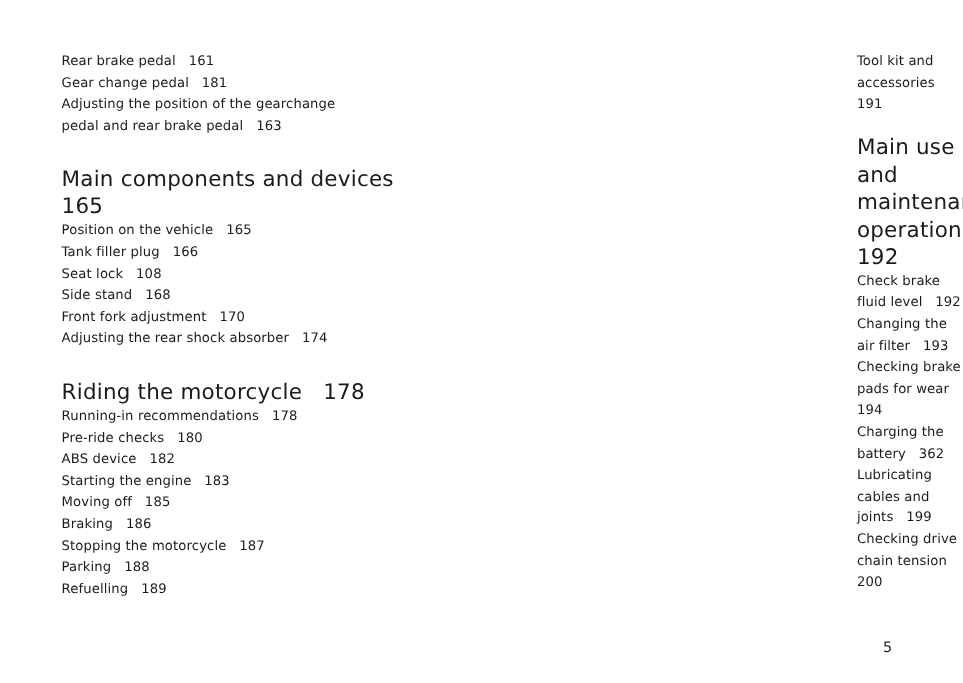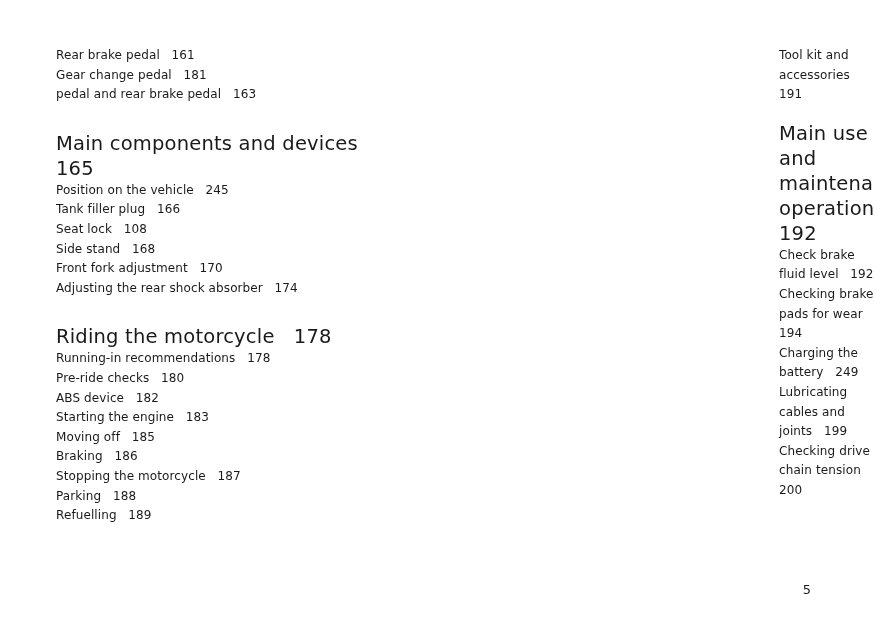--- a/index.html
+++ b/index.html
@@ -65,24 +65,25 @@
   }
 </style>
 </head>
 <body>
 
 <div class="page">
   <div class="columns">
     <div class="col col-left">
         <div class="entry">Rear brake pedal   161</div>
         <div class="entry">Gear change pedal   181</div>
+        <div class="entry">Adjusting the position of the gearchange</div>
         <div class="entry">pedal and rear brake pedal   163</div>
         <div class="gap-lg"></div>
         <div class="heading">Main components and devices   165</div>
-        <div class="entry">Position on the vehicle   245</div>
+        <div class="entry">Position on the vehicle   165</div>
         <div class="entry">Tank filler plug   166</div>
         <div class="entry">Seat lock   108</div>
         <div class="entry">Side stand   168</div>
         <div class="entry">Front fork adjustment   170</div>
         <div class="entry">Adjusting the rear shock absorber   174</div>
         <div class="gap-lg"></div>
         <div class="heading">Riding the motorcycle   178</div>
         <div class="entry">Running-in recommendations   178</div>
         <div class="entry">Pre-ride checks   180</div>
         <div class="entry">ABS device   182</div>
@@ -92,20 +93,21 @@
         <div class="entry">Stopping the motorcycle   187</div>
         <div class="entry">Parking   188</div>
         <div class="entry">Refuelling   189</div>
       </div>
     <div class="col col-right">
         <div class="entry">Tool kit and accessories   191</div>
         <div class="gap-md"></div>
         <div class="heading">Main use and maintenance</div>
         <div class="heading">operations   192</div>
         <div class="entry">Check brake fluid level   192</div>
+        <div class="entry">Changing the air filter   193</div>
         <div class="entry">Checking brake pads for wear   194</div>
-        <div class="entry">Charging the battery   249</div>
+        <div class="entry">Charging the battery   362</div>
         <div class="entry">Lubricating cables and joints   199</div>
         <div class="entry">Checking drive chain tension   200</div>
       </div>
   </div>
   <div class="page-number">5</div>
 </div>
 
 </body></html>

